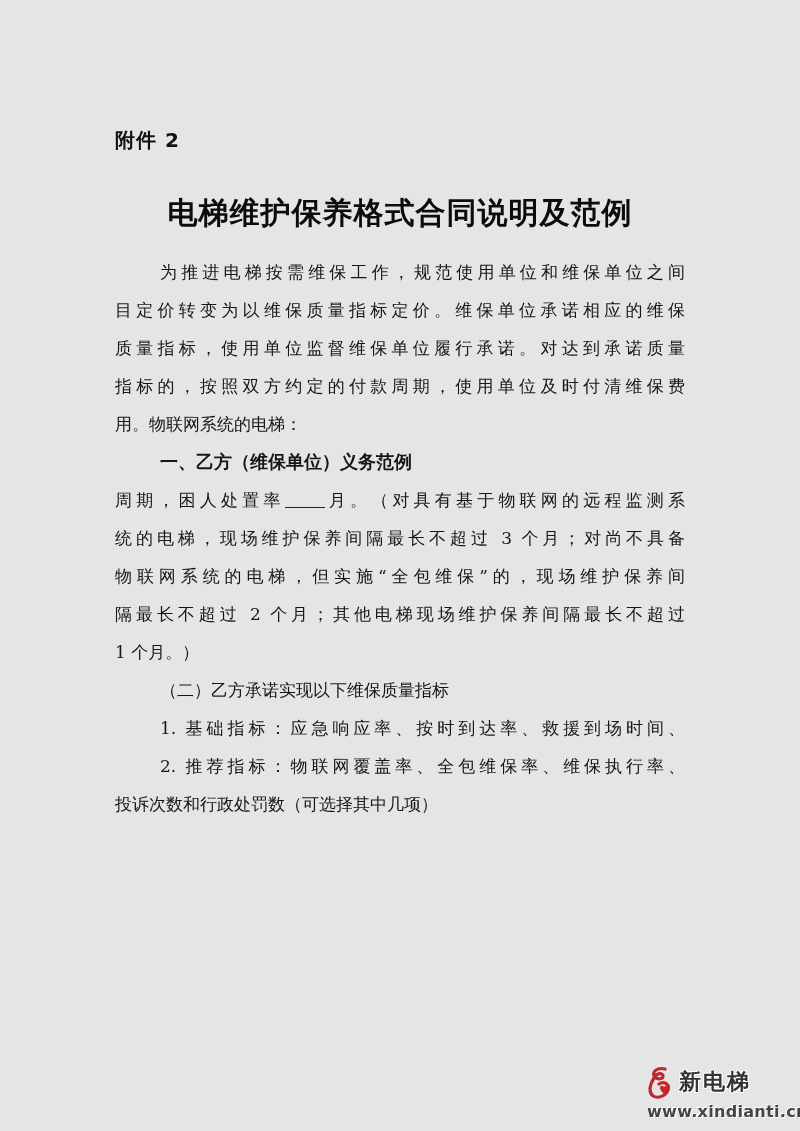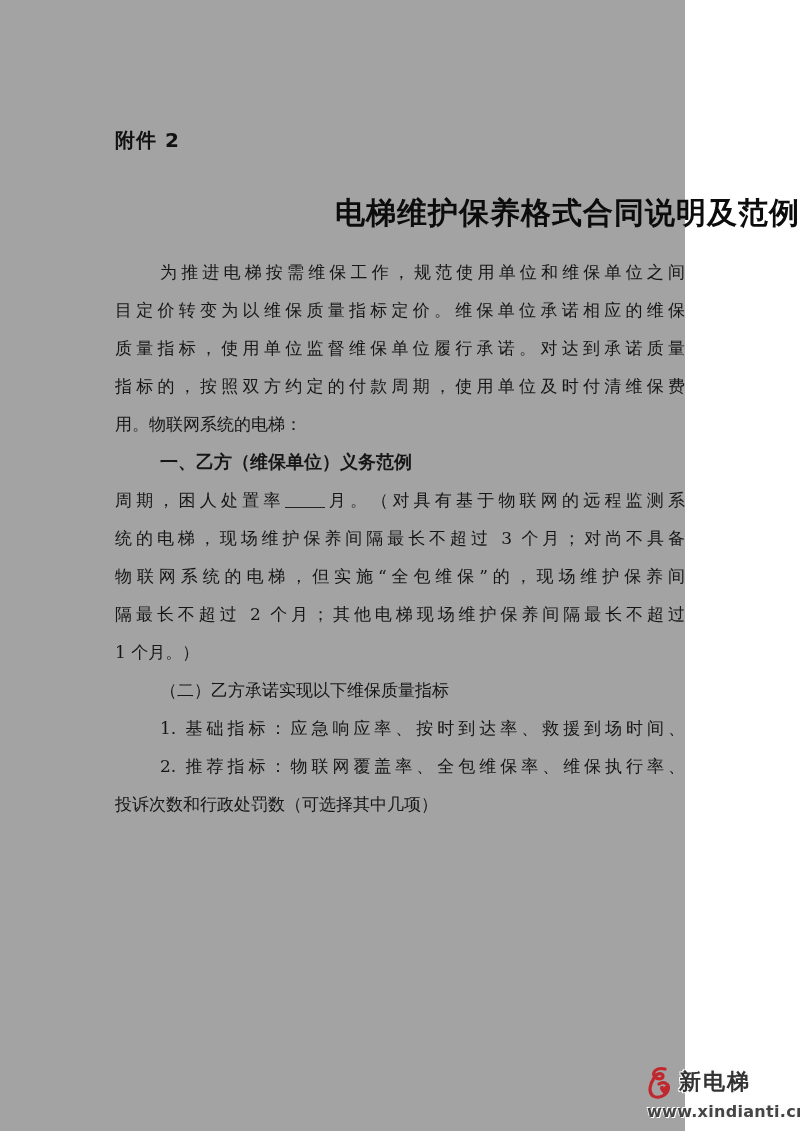--- a/index.html
+++ b/index.html
@@ -10,39 +10,39 @@
     body {
       width: 800px;
       height: 1131px;
       position: relative;
       overflow: hidden;
       color: #141414;
     }
     .page {
       position: absolute;
       left: 0; top: 0;
-      width: 685px; height: 1131px;
-      background: #a3a3a3;
+      width: 800px; height: 1131px;
+      background: #e5e5e5;
     }
     .attachment-label {
       position: absolute;
       left: 115px;
       top: 127px;
       font-family: "DejaVu Sans", "Liberation Sans", sans-serif;
       font-weight: bold;
       font-size: 20px;
       letter-spacing: 1px;
       color: #111;
     }
     .doc-title {
       position: absolute;
       left: 0;
       width: 800px;
       top: 193px;
-      text-align: right;
+      text-align: center;
       font-family: "DejaVu Serif", "Liberation Serif", serif;
       font-weight: bold;
       font-size: 30px;
       letter-spacing: 1px;
       color: #0c0c0c;
     }
     .body-block {
       position: absolute;
       left: 115px;
       width: 570px;

